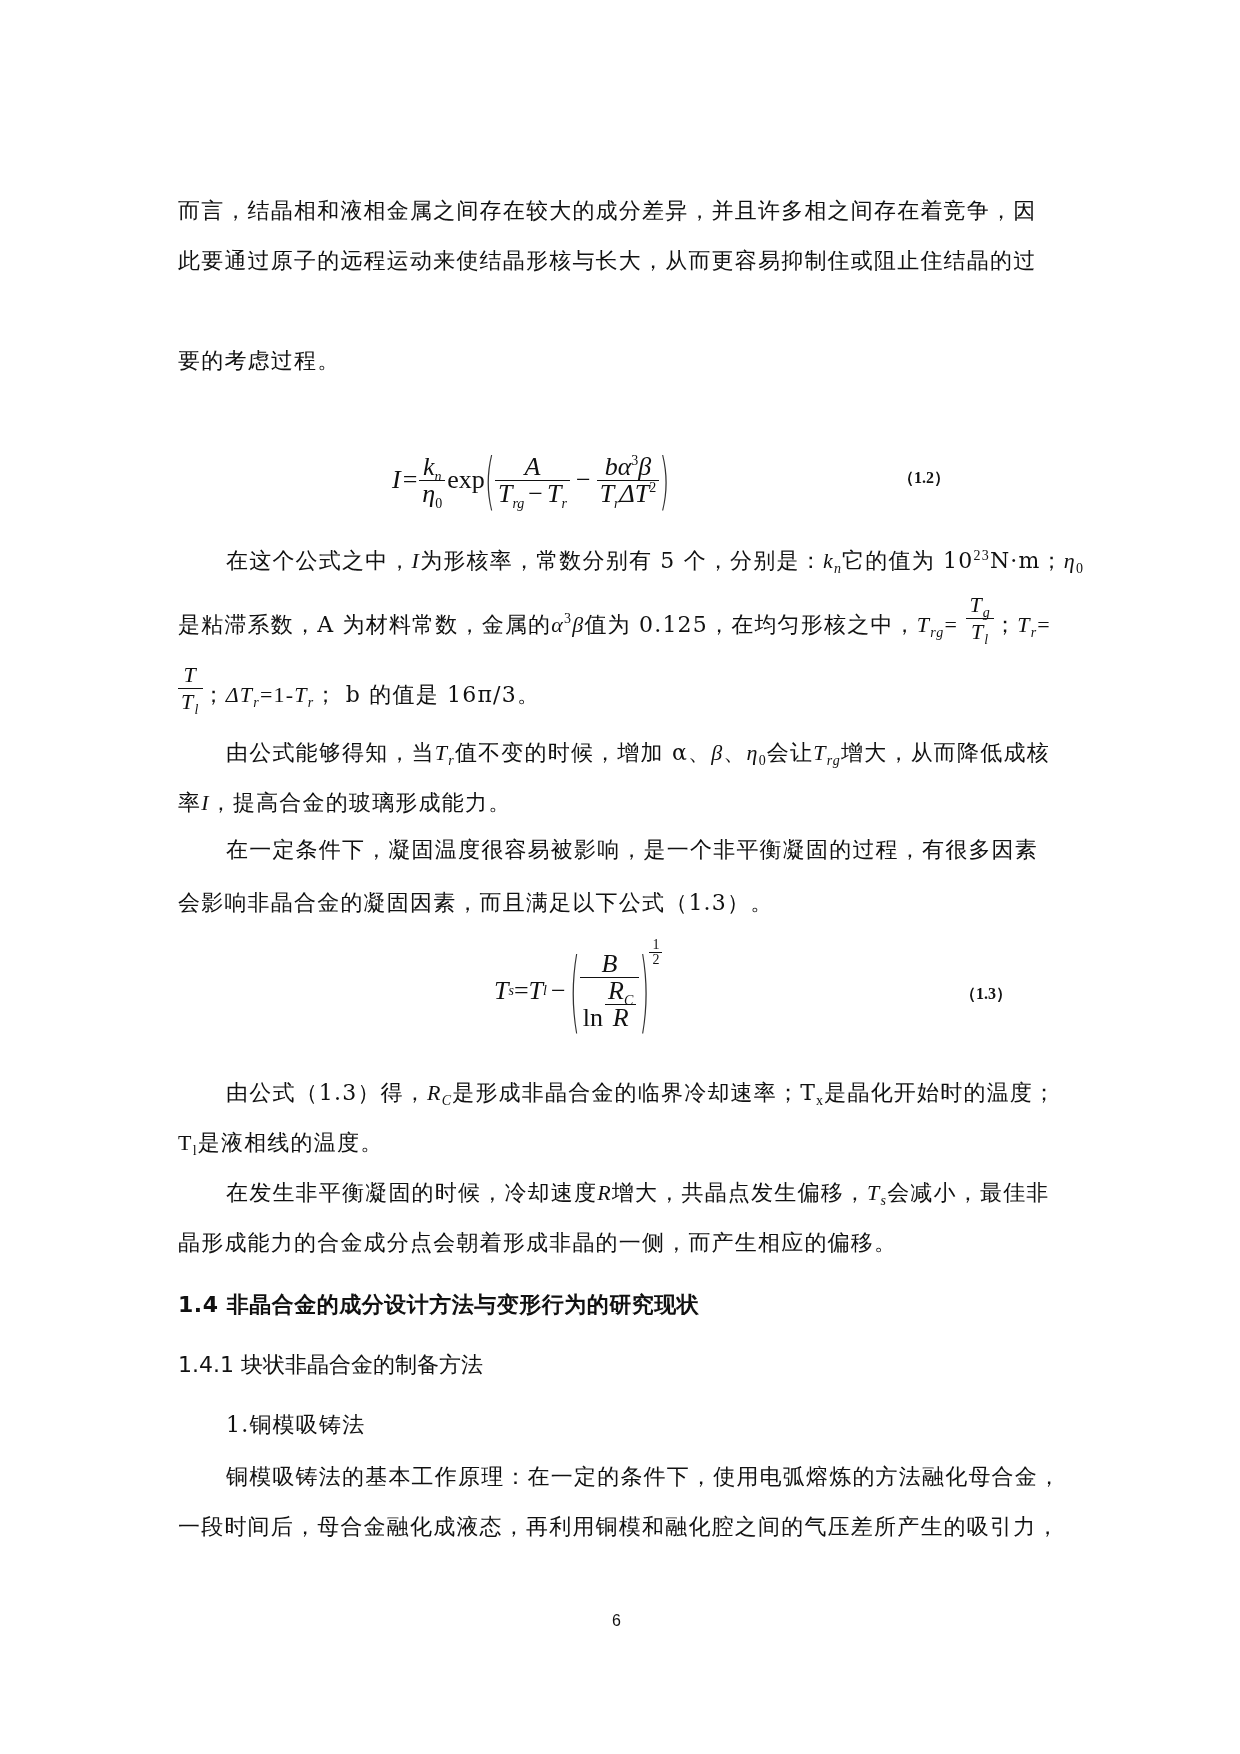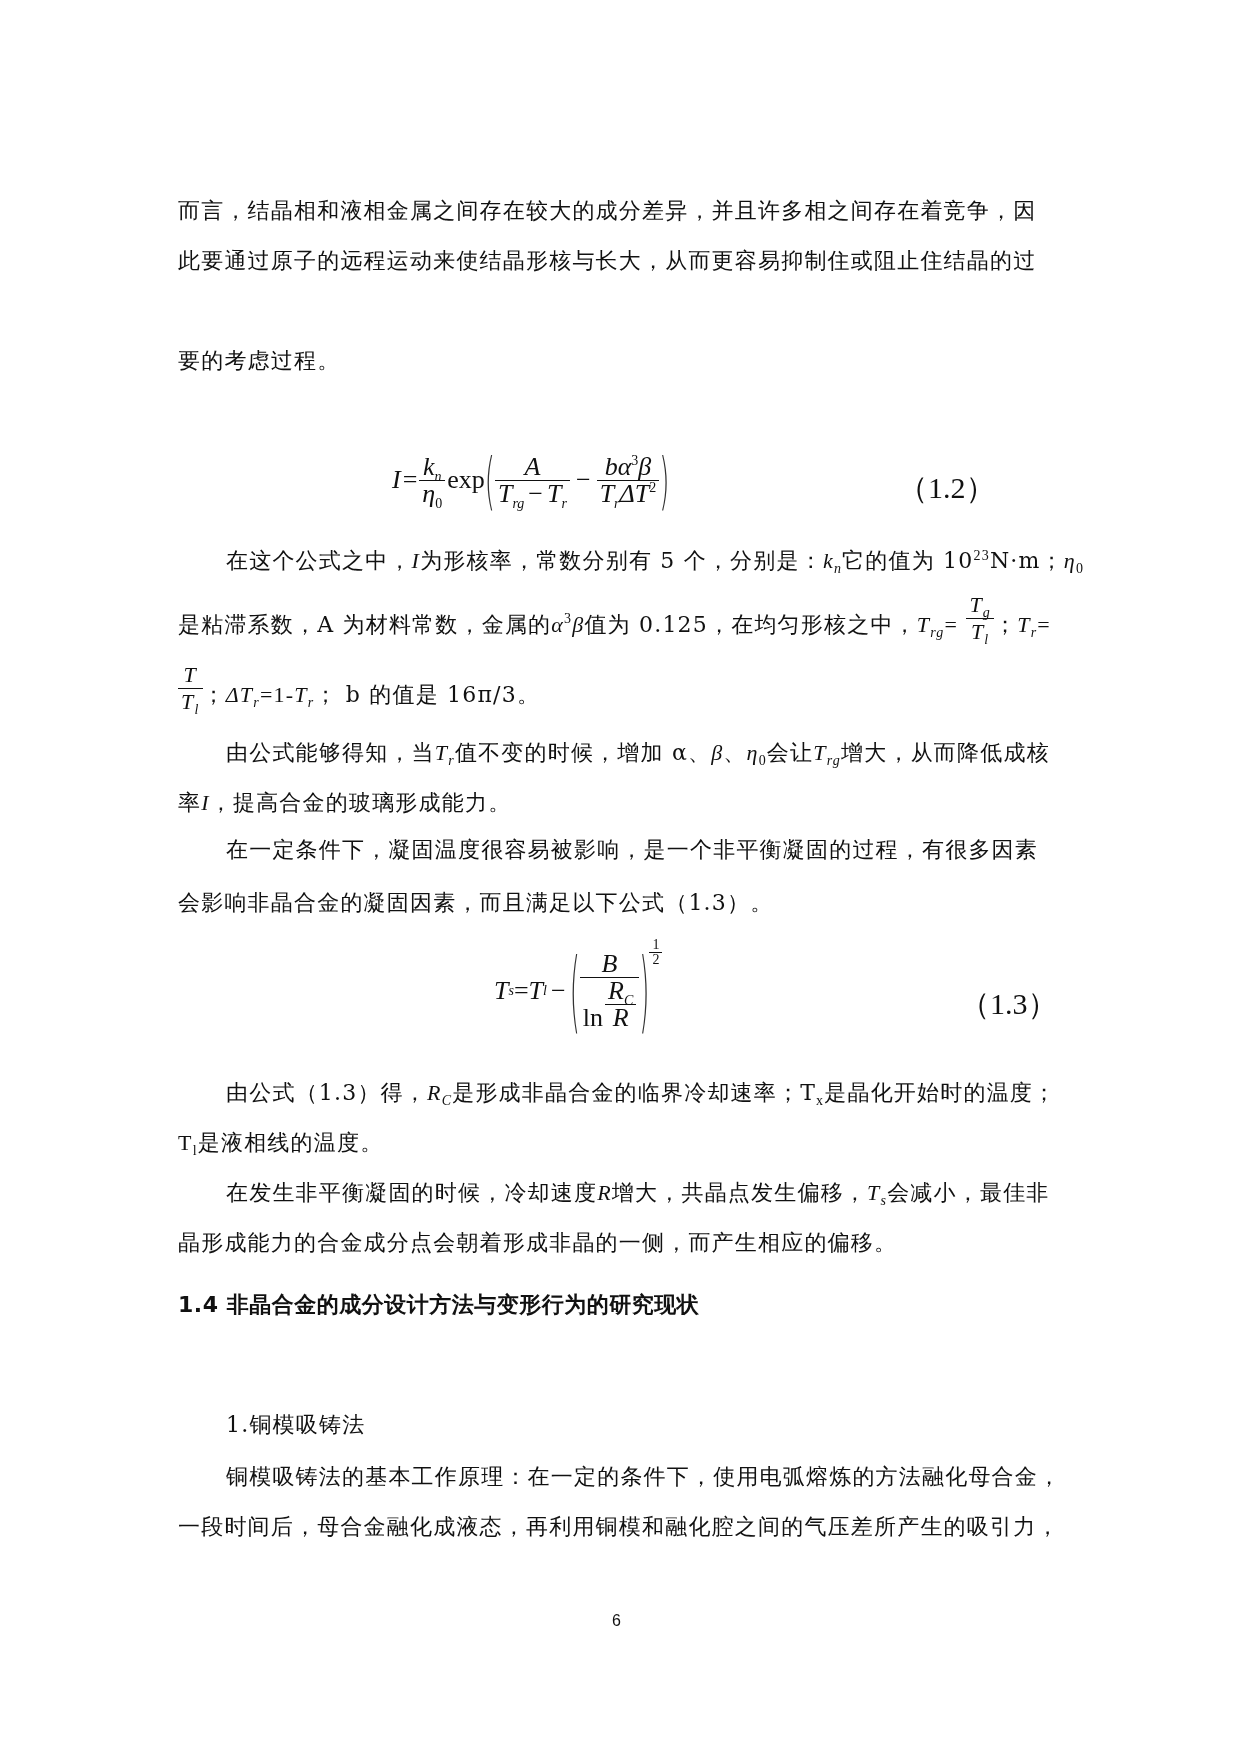--- a/index.html
+++ b/index.html
@@ -9,21 +9,21 @@
   .line { position: absolute; left: 178px; font-size: 22px; line-height: 30px; white-space: nowrap; letter-spacing: 1.2px; }
   .indent { left: 226px; }
   .m { font-family: "Liberation Serif", "DejaVu Serif", serif; font-style: italic; }
   .mr { font-family: "Liberation Serif", "DejaVu Serif", serif; }
   sub, sup { font-size: 14px; line-height: 0; }
   .frac { display: inline-block; vertical-align: middle; text-align: center; font-family: "Liberation Serif", serif; font-style: italic; }
   .frac > span { display: block; padding: 0 3px; line-height: 26px; }
   .frac > span.num { border-bottom: 1.5px solid #111; }
   .eq { position: absolute; font-family: "Liberation Serif", "DejaVu Serif", serif; font-size: 26px; white-space: nowrap; display: flex; align-items: center; }
   .paren { font-style: normal; font-weight: 200; transform: scaleY(2.4); display: inline-block; color: #333; font-family: "DejaVu Sans", sans-serif; }
-  .eqnum { position: absolute; font-family: "Liberation Serif", serif; font-size: 30px; }
+  .eqnum { position: absolute; font-family: "Liberation Serif", serif; font-size: 16px; font-weight: bold; }
   .h1 { position: absolute; left: 178px; font-size: 22px; font-weight: bold; font-family: "DejaVu Sans", "Liberation Sans", sans-serif; letter-spacing: 0.5px; }
   .h2 { position: absolute; left: 178px; font-size: 22px; font-family: "DejaVu Sans", "Liberation Sans", sans-serif; }
   .pagenum { position: absolute; left: 612px; top: 1612px; font-size: 16px; font-family: "Liberation Sans", sans-serif; }
 </style>
 </head>
 <body>
 
 <div class="page">
 
   <div class="line" style="top:196px;">而言，结晶相和液相金属之间存在较大的成分差异，并且许多相之间存在着竞争，因</div>
@@ -114,20 +114,21 @@
   <div class="line" style="top:1128px;">
     <span class="mr">T</span><sub class="mr">l</sub><span>是液相线的温度。</span>
   </div>
 
   <div class="line indent" style="top:1178px;">
     <span>在发生非平衡凝固的时候，冷却速度</span><span class="m">R</span><span>增大，共晶点发生偏移，</span><span class="m">T</span><sub class="m">s</sub><span>会减小，最佳非</span>
   </div>
   <div class="line" style="top:1228px;">晶形成能力的合金成分点会朝着形成非晶的一侧，而产生相应的偏移。</div>
 
   <div class="h1" style="top:1290px;">1.4 非晶合金的成分设计方法与变形行为的研究现状</div>
+  <div class="h2" style="top:1350px;">1.4.1 块状非晶合金的制备方法</div>
 
   <div class="line indent" style="top:1410px;">1.铜模吸铸法</div>
 
   <div class="line" style="top:1512px;">一段时间后，母合金融化成液态，再利用铜模和融化腔之间的气压差所产生的吸引力，</div>
   <div class="line indent" style="top:1462px;">铜模吸铸法的基本工作原理：在一定的条件下，使用电弧熔炼的方法融化母合金，</div>
 
   <div class="pagenum">6</div>
 </div>
 
 </body></html>

